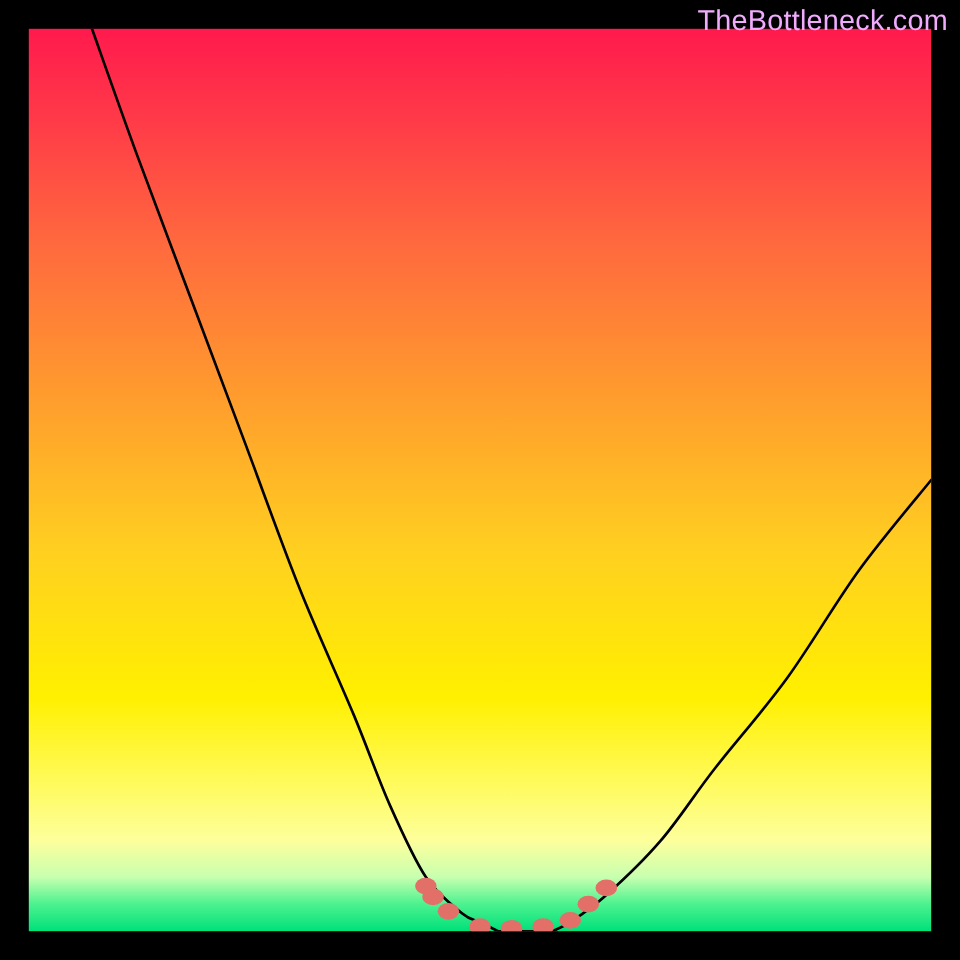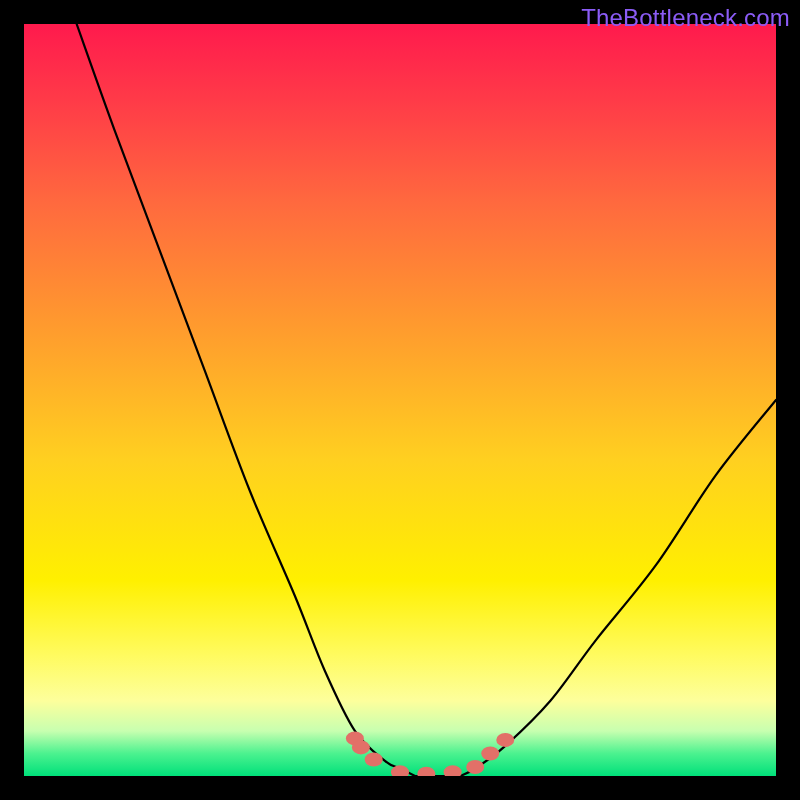--- a/index.html
+++ b/index.html
@@ -29,21 +29,21 @@
       #4cf28f 97%,
       #00e07a 100%);
   }
   .watermark {
     position: absolute;
     top: 4px;
     right: 10px;
     font-family: Arial, Helvetica, sans-serif;
     font-size: 24px;
     font-weight: 500;
-    color: #8b5cf6;
+    color: #f0abfc;
     letter-spacing: 0.2px;
   }
   svg.curves {
     position: absolute;
     left: 0;
     top: 0;
     width: 752px;
     height: 752px;
   }
 </style>

